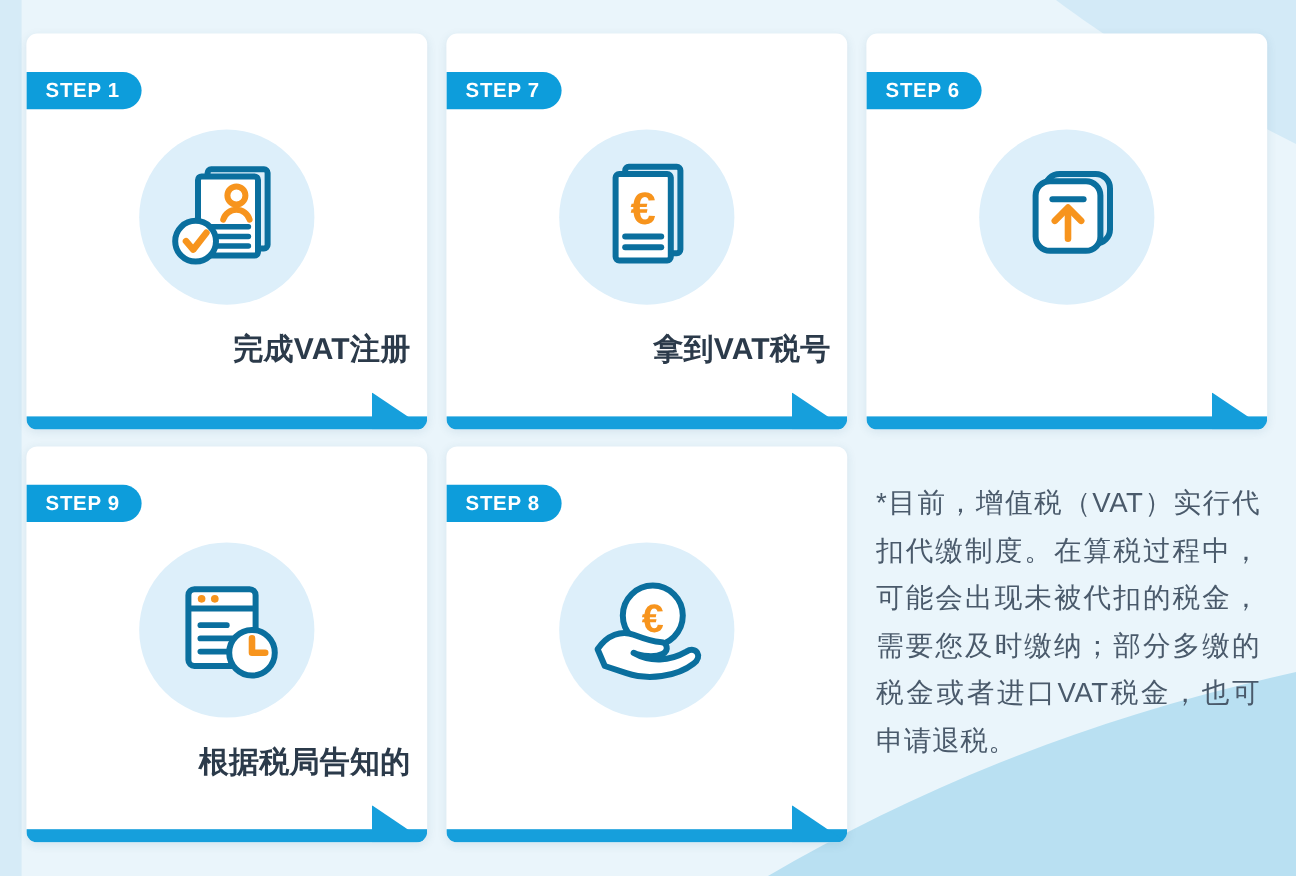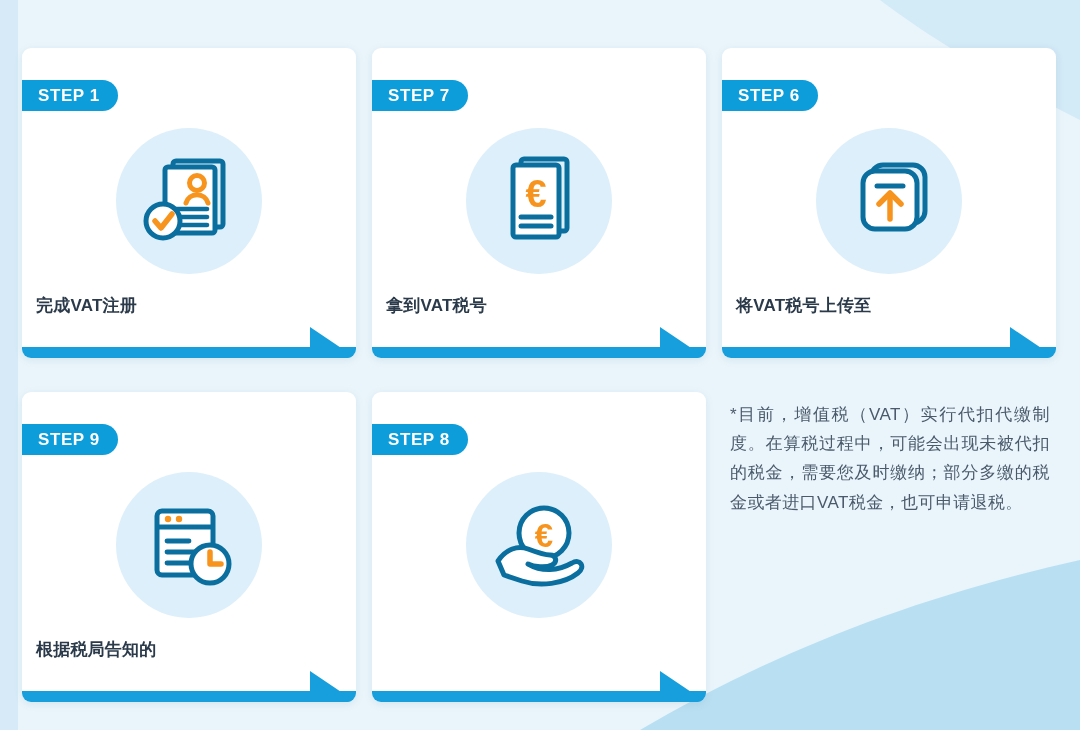--- a/index.html
+++ b/index.html
@@ -38,21 +38,20 @@
     row-gap: 14px;
   }
 
   
   .card {
     position: relative;
     background: #ffffff;
     border-radius: 9px;
     box-shadow: 0 2px 8px rgba(40, 90, 120, 0.10);
     overflow: hidden;
-    margin-top: 20px;
   }
 
   .step-badge {
     position: absolute;
     left: 0;
     top: 32px;
     height: 31px;
     padding: 0 18px 0 16px;
     border-top-right-radius: 16px;
     border-bottom-right-radius: 16px;
@@ -84,23 +83,23 @@
     display: flex;
     align-items: center;
     justify-content: center;
   }
 
   .card-title {
     position: absolute;
     left: 14px;
     right: 14px;
     top: 246px;
-    text-align: left;
+    text-align: right;
     color: #2b3a4a;
-    font-size: 17px;
+    font-size: 25px;
     font-weight: bold;
     line-height: 1.38;
     letter-spacing: 0.2px;
   }
 
   
   .ribbon-bar {
     position: absolute;
     left: 0;
     bottom: 0;
@@ -117,21 +116,21 @@
     background: #169fdc;
     clip-path: polygon(0 0, 100% 100%, 0 100%);
   }
 
   
   .note {
     position: relative;
     padding: 28px 6px 0 8px;
     box-sizing: border-box;
     color: #4a5a6b;
-    font-size: 17px;
+    font-size: 23px;
     line-height: 1.72;
     letter-spacing: 0.4px;
     text-align: justify;
     text-justify: inter-character;
   }
 </style>
 </head>
 <body>
 
 <svg id="bg-decor" viewBox="0 0 1080 730" preserveAspectRatio="none" xmlns="http://www.w3.org/2000/svg">
@@ -204,21 +203,21 @@
             <rect x="24" y="20" width="54" height="58" rx="12" fill="#ffffff"></rect>
           </g>
           <line x1="38" y1="35" x2="64" y2="35" stroke="#0a6f9e" stroke-width="5" stroke-linecap="round"></line>
           <g stroke="#f7941d" stroke-width="5.5" fill="none" stroke-linecap="round" stroke-linejoin="round">
             <line x1="51" y1="43" x2="51" y2="68"></line>
             <polyline points="40,53 51,42 62,53"></polyline>
           </g>
         </svg>
       </div>
     </div>
-    <div class="card-title"><span>将VAT税号上传至</span><br></div>
+    <div class="card-title"><br></div>
     <div class="ribbon-bar"></div>
     <div class="ribbon-tail"></div>
   </div>
 
   <div class="card">
     <div class="step-badge">STEP 9</div>
     <div class="icon-wrap">
       <div class="icon-disc">
         <svg width="104" height="100" viewBox="0 0 104 100" xmlns="http://www.w3.org/2000/svg">
           <rect x="20" y="16" width="56" height="64" rx="5" fill="#ffffff" stroke="#0a6f9e" stroke-width="5"></rect>

